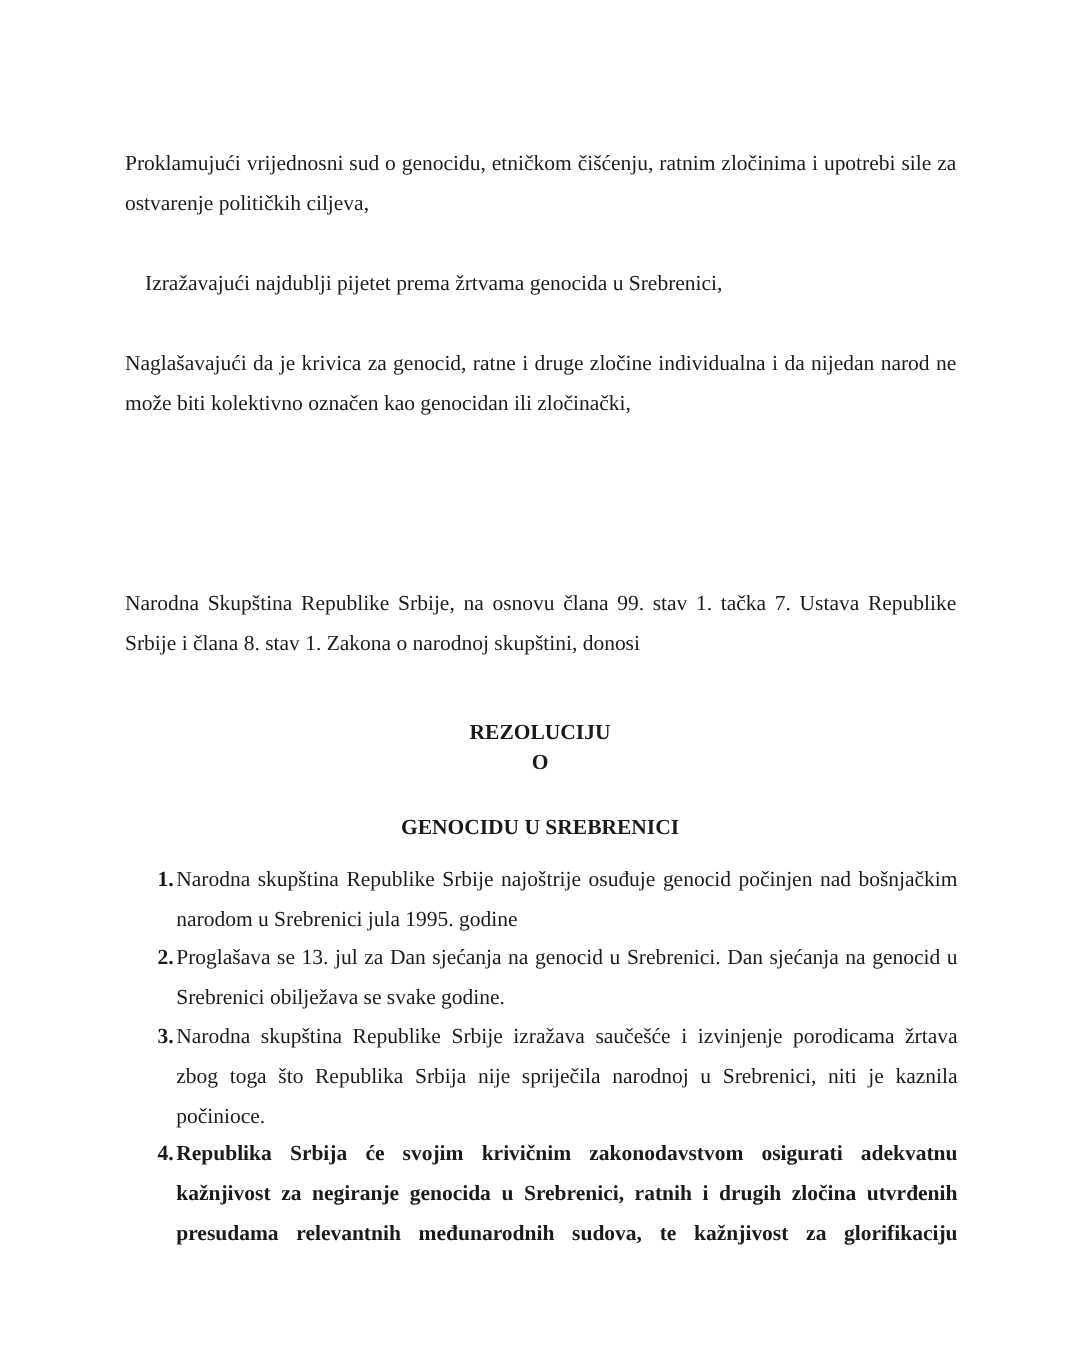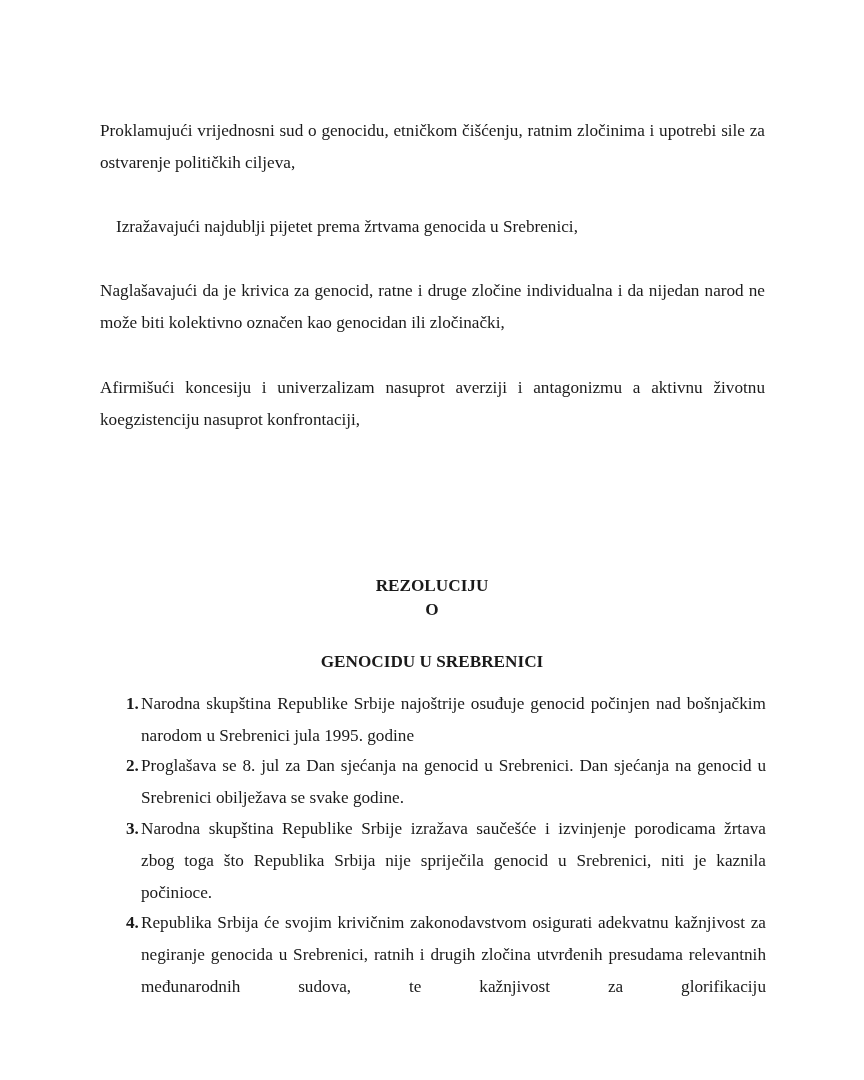--- a/index.html
+++ b/index.html
@@ -23,49 +23,49 @@
   .item {
     position: absolute; left: 126px; width: 640px; margin: 0;
     font-size: 17.2px; line-height: 32px;
   }
   .item .num {
     position: absolute; left: 0; top: 0; font-weight: bold; width: 24px;
   }
   .item .txt {
     display: block; margin-left: 15px; text-align: justify; text-align-last: left;
   }
-  .item .txt.full { text-align-last: justify; }
+  .item .txt.full { text-align-last: justify; font-weight: bold; }
 </style>
 </head>
 <body>
 
 <div class="page">
 
   <p class="para last-left" style="top:115px;">Proklamujući vrijednosni sud o genocidu, etničkom čišćenju, ratnim zločinima i upotrebi sile za ostvarenje političkih ciljeva,</p>
   <p class="para last-left" style="top:211px;margin-left:16px;">Izražavajući najdublji pijetet prema žrtvama genocida u Srebrenici,</p>
   <p class="para last-left" style="top:275px;">Naglašavajući da je krivica za genocid, ratne i druge zločine individualna i da nijedan narod ne može biti kolektivno označen kao genocidan ili zločinački,</p>
-  <p class="para last-left" style="top:372px;">Afirmišući koncesiju i univerzalizam nasuprot averziji i antagonizmu a aktivnu životnu koegzistenciju nasuprot konfrontaciji,</p>
+  <p class="para last-left" style="top:467px;">Narodna Skupština Republike Srbije,  na osnovu člana 99. stav 1. tačka 7. Ustava Republike Srbije i člana 8. stav 1. Zakona o narodnoj skupštini,  donosi</p>
 
   <p class="title" style="top:576px;">REZOLUCIJU</p>
   <p class="title normal" style="top:600px;">O</p>
   <p class="title normal" style="top:652px;">GENOCIDU U SREBRENICI</p>
 
   <div class="item" style="top:688px;">
     <span class="num">1.</span>
     <span class="txt">Narodna skupština Republike Srbije najoštrije osuđuje genocid počinjen nad bošnjačkim narodom u Srebrenici jula 1995. godine</span>
   </div>
 
   <div class="item" style="top:750px;">
     <span class="num">2.</span>
-    <span class="txt">Proglašava se 8. jul za Dan sjećanja na genocid u Srebrenici. Dan sjećanja na genocid u Srebrenici obilježava se svake godine.</span>
+    <span class="txt">Proglašava se 13. jul za Dan sjećanja na genocid u Srebrenici. Dan sjećanja na genocid u Srebrenici obilježava se svake godine.</span>
   </div>
 
   <div class="item" style="top:813px;">
     <span class="num">3.</span>
-    <span class="txt">Narodna skupština Republike Srbije izražava saučešće i izvinjenje porodicama žrtava zbog toga što Republika Srbija nije spriječila genocid u Srebrenici, niti je kaznila počinioce.</span>
+    <span class="txt">Narodna skupština Republike Srbije izražava saučešće i izvinjenje porodicama žrtava zbog toga što Republika Srbija nije spriječila narodnoj u Srebrenici, niti je kaznila počinioce.</span>
   </div>
 
   <div class="item" style="top:907px;">
     <span class="num">4.</span>
     <span class="txt full">Republika Srbija će svojim krivičnim zakonodavstvom osigurati adekvatnu kažnjivost za negiranje genocida u Srebrenici, ratnih i drugih zločina utvrđenih presudama relevantnih međunarodnih sudova, te kažnjivost za glorifikaciju</span>
   </div>
 
 </div>
 
 </body></html>

